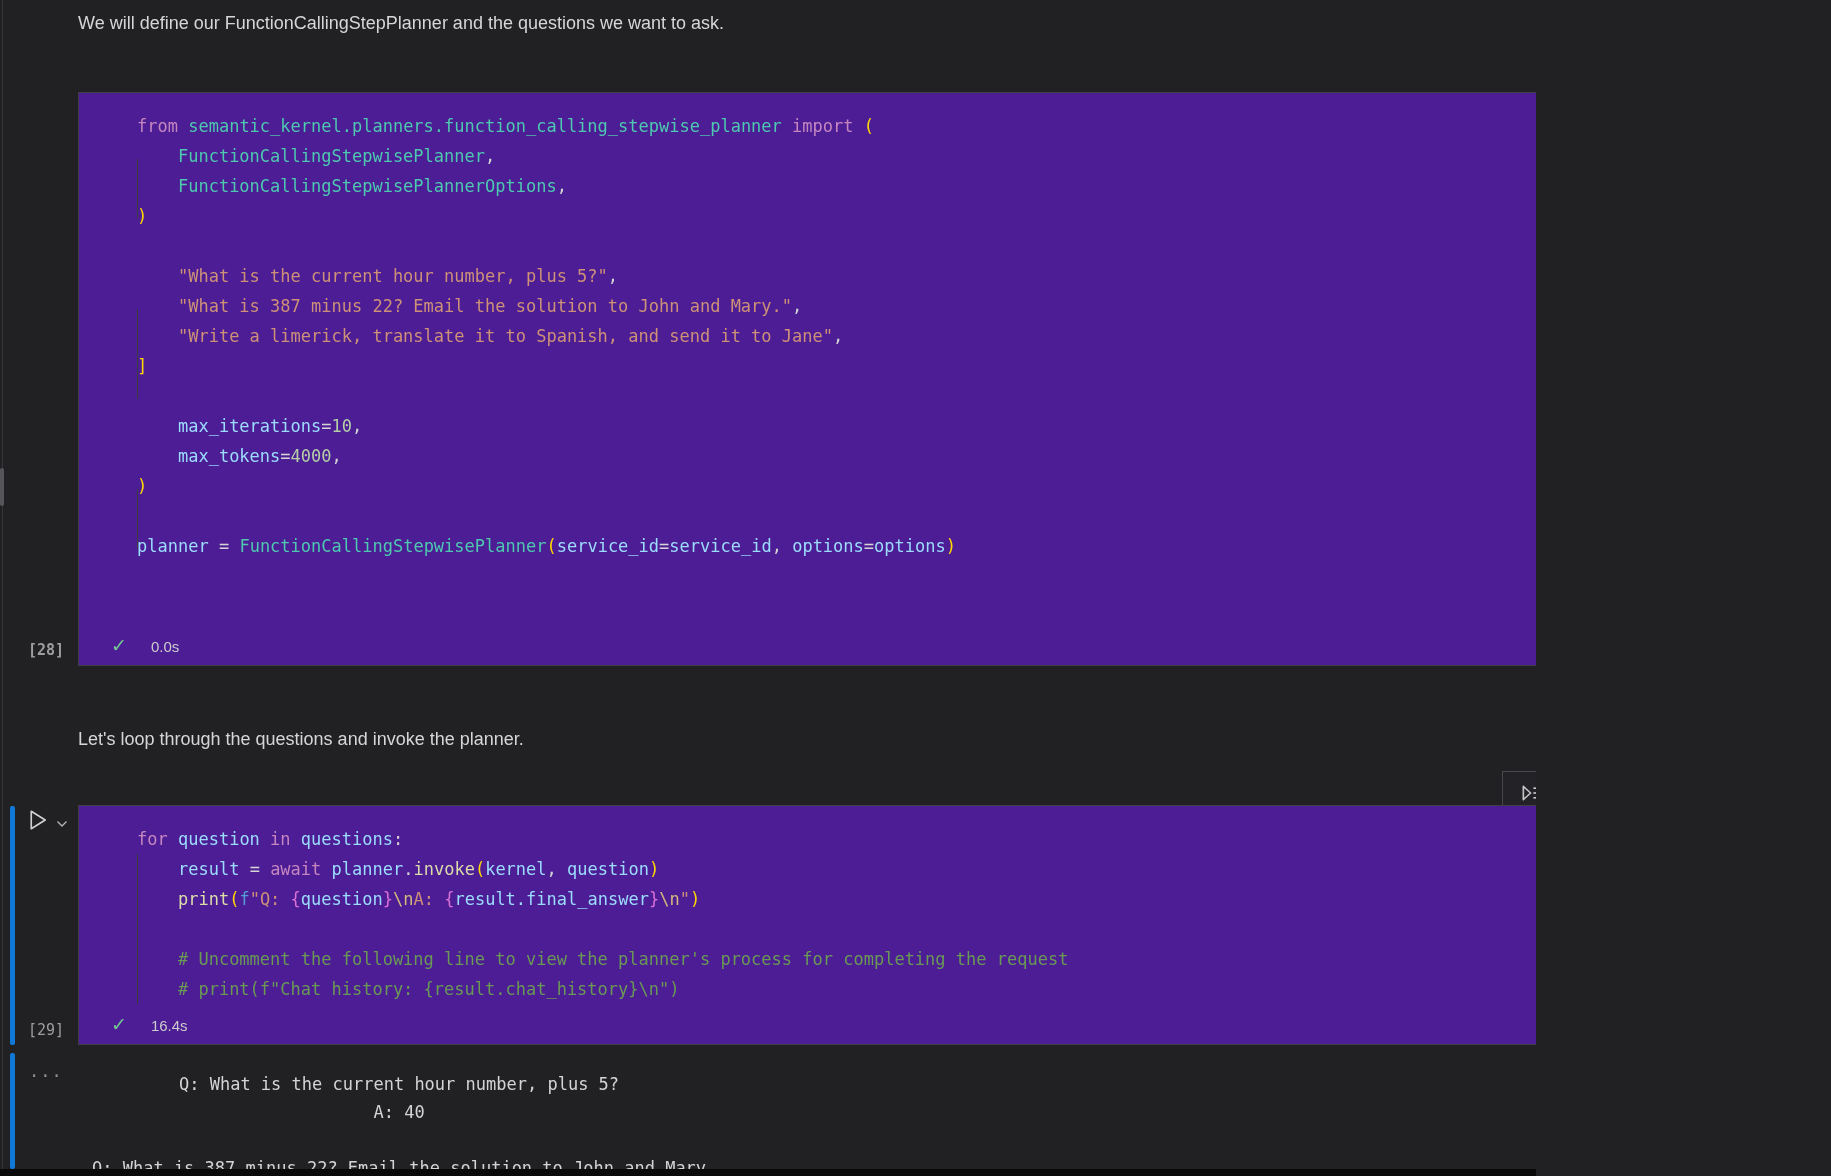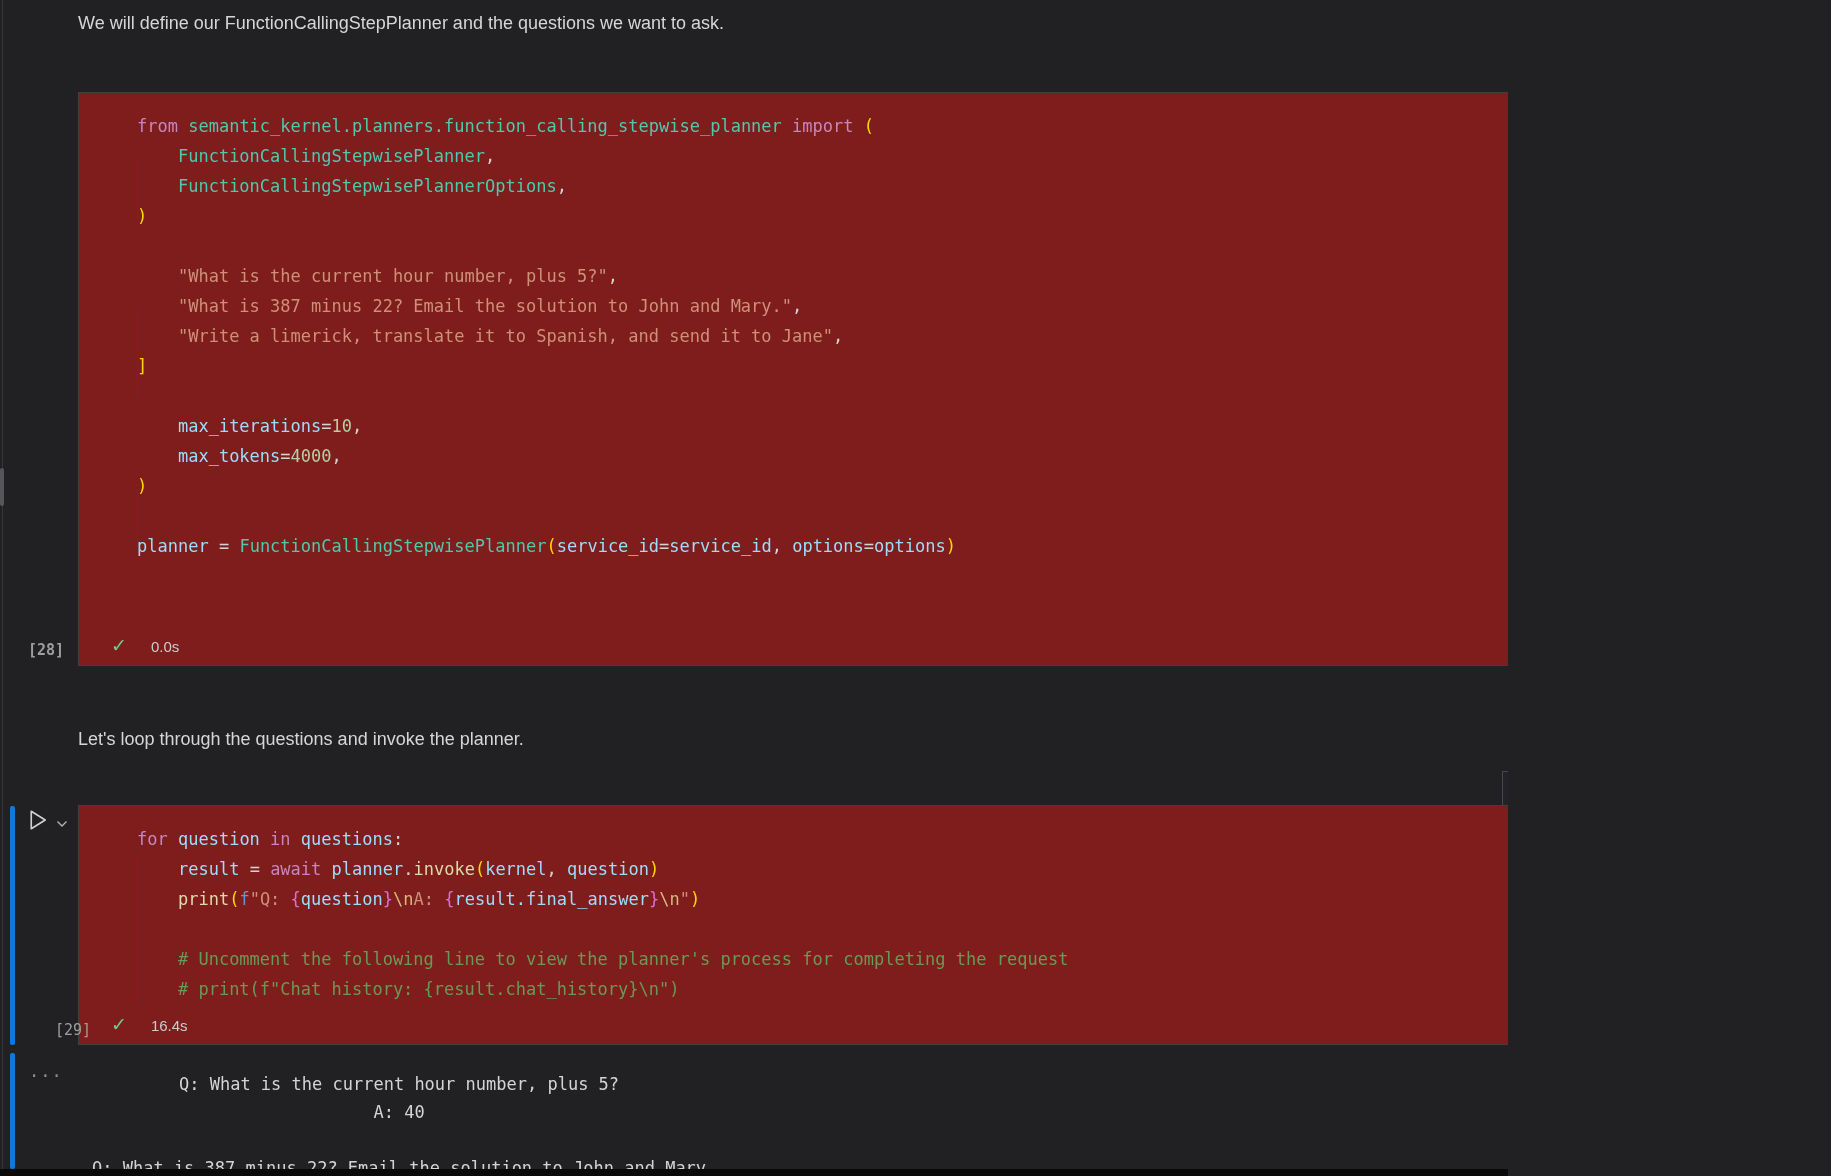--- a/index.html
+++ b/index.html
@@ -1,44 +1,44 @@
 <!DOCTYPE html>
 <html><head>
 <meta charset="utf-8">
 <style>
   html,body{margin:0;padding:0;background:#212124;}
   .stage{position:relative;width:1508px;height:1176px;background:#212124;overflow:hidden;
-         font-family:"Liberation Sans", sans-serif;}
+         font-family:"Liberation Sans", sans-serif;padding-left:28px;}
   
   .left-edge-line{position:absolute;left:2px;top:0;width:1px;height:100%;background:#35353a;}
   .left-scroll-sliver{position:absolute;left:0;top:468px;width:4px;height:38px;background:#55555a;border-radius:2px;}
   
   .md-cell{position:absolute;left:78px;color:#d6d6d6;font-size:18px;line-height:27px;}
   .md1{top:10px;}
   .md2{top:726px;}
   
-  .code-cell{position:absolute;left:78px;width:1741px;background:#7f1d1d;border:1px solid #3f3f46;box-sizing:border-box;}
+  .code-cell{position:absolute;left:78px;width:1741px;background:#4c1d95;border:1px solid #3f3f46;box-sizing:border-box;}
   .cell1{top:92px;height:574px;}
   .cell2{top:805px;height:240px;}
   .code-area{position:absolute;left:0;top:0;right:0;padding:18px 0 0 58px;
              font-family:"DejaVu Sans Mono", monospace;font-size:17px;}
   .code-line{height:30px;line-height:30px;white-space:pre;}
   .tk-kw{color:#C586C0}.tk-type{color:#4EC9B0}.tk-var{color:#9CDCFE}.tk-str{color:#CE9178}
   .tk-num{color:#B5CEA8}.tk-fn{color:#DCDCAA}.tk-b1{color:#FFD700}.tk-b2{color:#DA70D6}
   .tk-op{color:#D4D4D4}.tk-txt{color:#D4D4D4}.tk-com{color:#6A9955}.tk-esc{color:#D7BA7D}.tk-f{color:#569CD6}
   .indent-guide{position:absolute;left:58px;width:1px;background:#3d3d40;}
   
   .cell-footer{position:absolute;left:32px;right:27px;bottom:6px;height:26px;display:flex;align-items:center;}
   .check{color:#73C991;font-size:19px;line-height:26px;}
   .duration{color:#cccccc;font-size:15px;margin-left:24px;}
   .lang{margin-left:auto;color:#c9c9c9;font-size:15px;}
   
   .exec-label{position:absolute;left:28px;color:#9e9e9e;font-family:"DejaVu Sans Mono", monospace;font-size:15px;}
   .exec1{top:641px;font-weight:bold;}
-  .exec2{top:1021px;margin-left:27px;}
+  .exec2{top:1021px;}
   .run-btn{position:absolute;left:26px;top:808px;width:24px;height:24px;cursor:pointer;}
   .run-chevron{position:absolute;left:56px;top:815px;width:12px;height:10px;}
   
   .focus-bar{position:absolute;left:10px;width:5px;background:#1079d8;border-radius:2px;}
   .bar1{top:806px;height:239px;}
   .bar2{top:1053px;height:116px;}
   
   .cell-toolbar{position:absolute;left:1502px;top:771px;width:276px;height:44px;background:#232327;
                 border:1px solid #47474d;box-sizing:border-box;display:flex;align-items:center;justify-content:space-evenly;}
   .tb-btn{width:28px;height:28px;display:flex;align-items:center;justify-content:center;cursor:pointer;border-radius:4px;}

